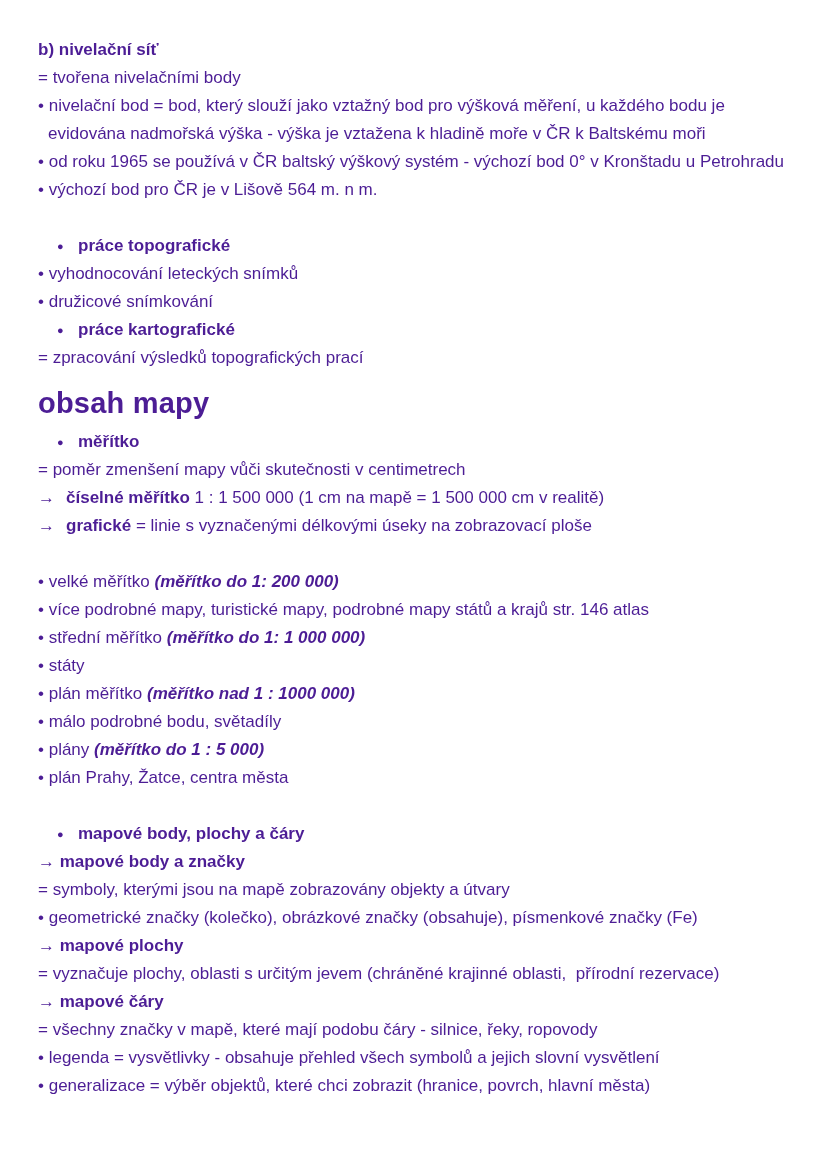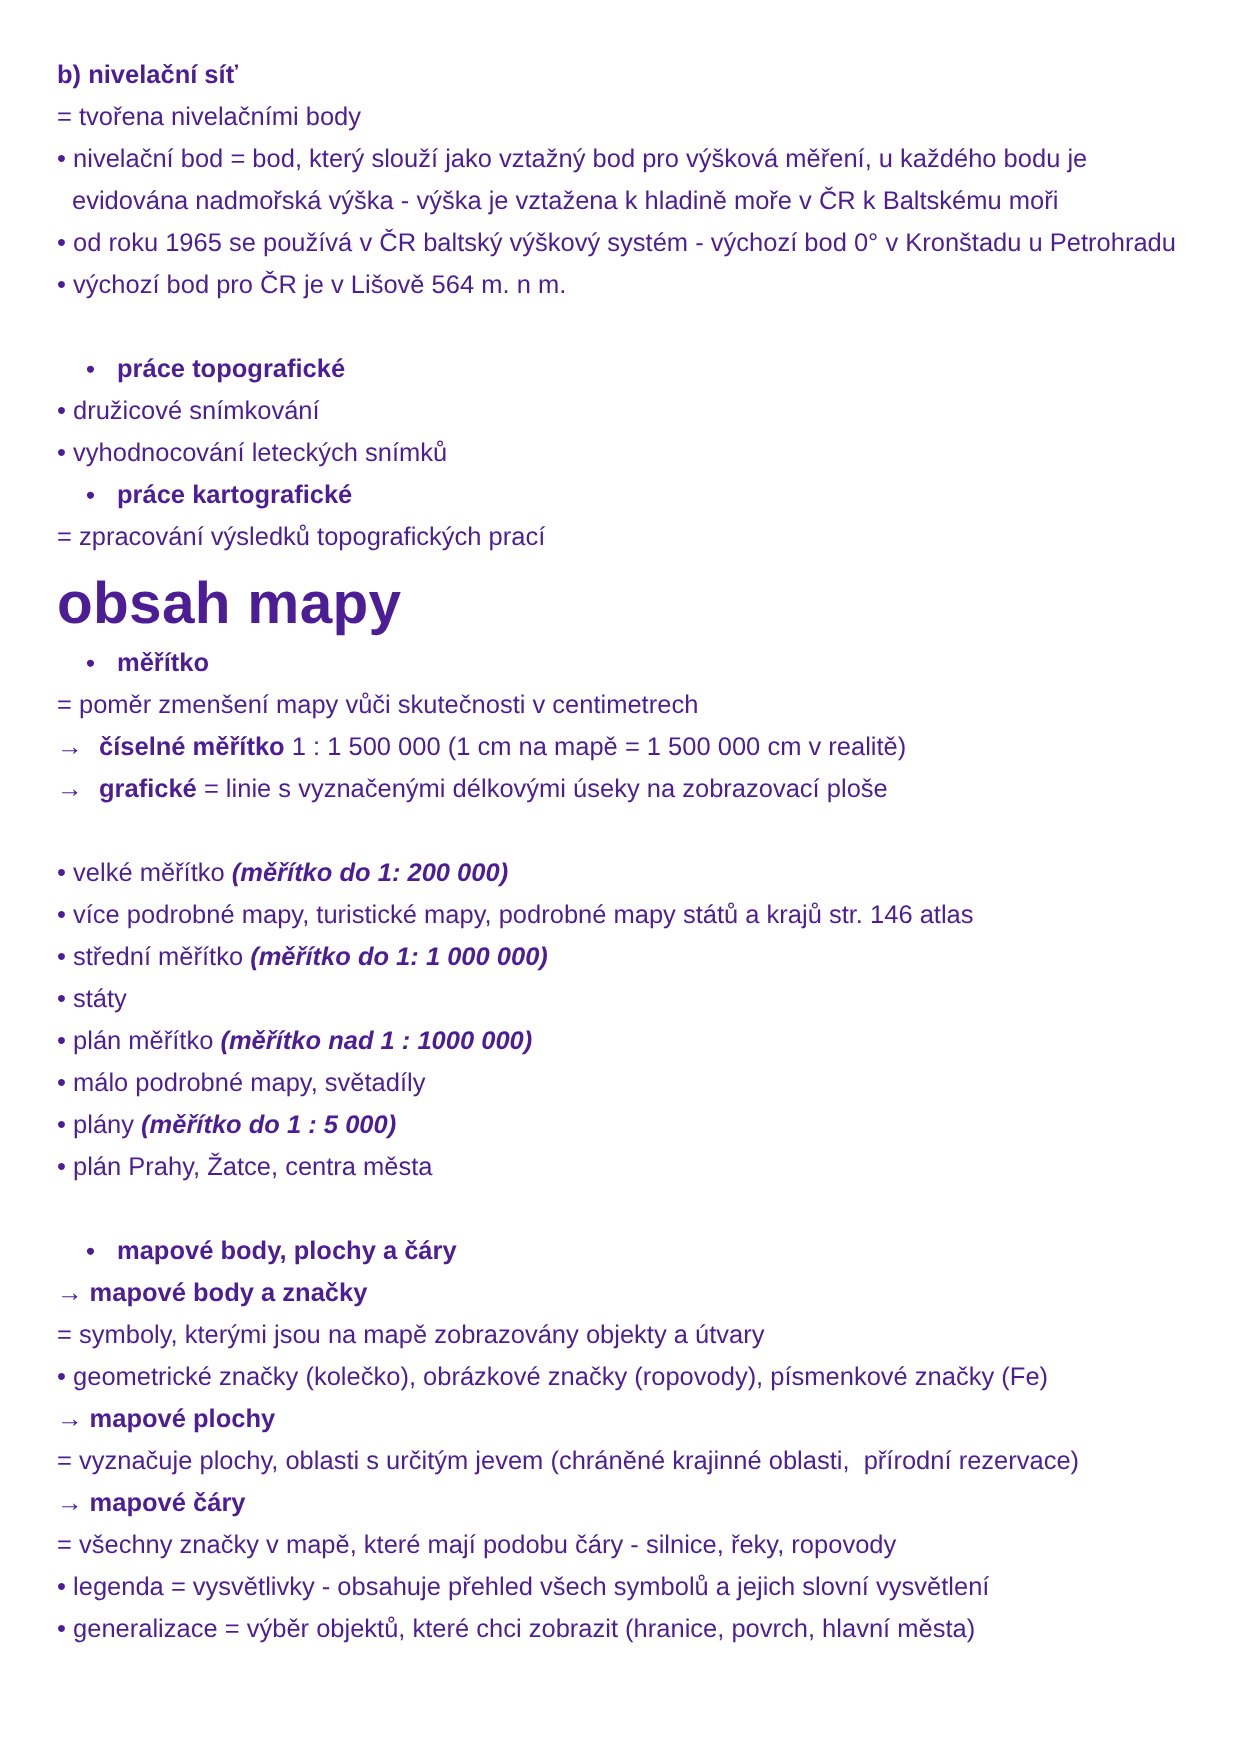--- a/index.html
+++ b/index.html
@@ -30,21 +30,21 @@
     position: relative;
   }
   .bullet .dot {
     position: absolute;
     left: 19px;
     top: 0;
     font-size: 11px;
     line-height: 28px;
   }
   .title {
-    font-size: 39px;
+    font-size: 29px;
     line-height: 38px;
     font-weight: 700;
     margin: 12px 0 6px 0;
     letter-spacing: 0.2px;
   }
   .spacer { height: 28px; }
   .b { font-weight: 700; }
   .u { text-underline-offset: 3px; }
   .i { font-style: italic; font-weight: bold; }
   .arrow { margin-right: 11px; }
@@ -54,43 +54,43 @@
 
 <div class="page">
   <div class="doc">
       <div class="para"><span class="b">b) nivelační síť</span></div>
       <div class="para"><span>= tvořena nivelačními body</span></div>
       <div class="para"><span>• </span><span class="u">nivelační bod</span><span> = bod, který slouží jako vztažný bod pro výšková měření, u každého bodu je evidována nadmořská výška - výška je vztažena k hladině moře v ČR k Baltskému moři</span></div>
       <div class="para"><span>• od roku 1965 se používá v ČR baltský výškový systém - výchozí bod 0° v Kronštadu u Petrohradu</span></div>
       <div class="para"><span>• výchozí bod pro ČR je v Lišově 564 m. n m.</span></div>
       <div class="spacer"></div>
       <div class="bullet"><span class="dot">●</span><span class="b">práce topografické</span></div>
+      <div class="para"><span>• vyhodnocování leteckých snímků</span></div>
       <div class="para"><span>• družicové snímkování</span></div>
-      <div class="para"><span>• vyhodnocování leteckých snímků</span></div>
       <div class="bullet"><span class="dot">●</span><span class="b">práce kartografické</span></div>
       <div class="para"><span>= zpracování výsledků topografických prací</span></div>
       <div class="title"><span class="b">obsah mapy</span></div>
       <div class="bullet"><span class="dot">●</span><span class="b">měřítko</span></div>
       <div class="para"><span>= poměr zmenšení mapy vůči skutečnosti v centimetrech</span></div>
       <div class="para"><span class="arrow">→</span><span class="b">číselné měřítko</span><span> 1 : 1 500 000 (1 cm na mapě = 1 500 000 cm v realitě)</span></div>
       <div class="para"><span class="arrow">→</span><span class="b">grafické</span><span> = linie s vyznačenými délkovými úseky na zobrazovací ploše</span></div>
       <div class="spacer"></div>
       <div class="para"><span>• </span><span class="u">velké měřítko</span><span> </span><span class="i">(měřítko do 1: 200 000)</span></div>
       <div class="para"><span>• více podrobné mapy, turistické mapy, podrobné mapy států a krajů str. 146 atlas</span></div>
       <div class="para"><span>• </span><span class="u">střední měřítko</span><span> </span><span class="i">(měřítko do 1: 1 000 000)</span></div>
       <div class="para"><span>• státy</span></div>
       <div class="para"><span>• </span><span class="u">plán měřítko</span><span> </span><span class="i">(měřítko nad 1 : 1000 000)</span></div>
-      <div class="para"><span>• málo podrobné mapy, světadíly</span></div>
+      <div class="para"><span>• málo podrobné bodu, světadíly</span></div>
       <div class="para"><span>• </span><span class="u">plány</span><span> </span><span class="i">(měřítko do 1 : 5 000)</span></div>
       <div class="para"><span>• plán Prahy, Žatce, centra města</span></div>
       <div class="spacer"></div>
       <div class="bullet"><span class="dot">●</span><span class="b">mapové body, plochy a čáry</span></div>
       <div class="para"><span class="b">→ mapové body a značky</span></div>
       <div class="para"><span>= symboly, kterými jsou na mapě zobrazovány objekty a útvary</span></div>
-      <div class="para"><span>• geometrické značky (kolečko), obrázkové značky (ropovody), písmenkové značky (Fe)</span></div>
+      <div class="para"><span>• geometrické značky (kolečko), obrázkové značky (obsahuje), písmenkové značky (Fe)</span></div>
       <div class="para"><span class="b">→ mapové plochy</span></div>
       <div class="para"><span>= vyznačuje plochy, oblasti s určitým jevem (chráněné krajinné oblasti,  přírodní rezervace)</span></div>
       <div class="para"><span class="b">→ mapové čáry</span></div>
       <div class="para"><span>= všechny značky v mapě, které mají podobu čáry - silnice, řeky, ropovody</span></div>
       <div class="para"><span>• </span><span class="u">legenda</span><span> = vysvětlivky - obsahuje přehled všech symbolů a jejich slovní vysvětlení</span></div>
       <div class="para"><span>• </span><span class="u">generalizace</span><span> = výběr objektů, které chci zobrazit (hranice, povrch, hlavní města)</span></div>
     </div>
 </div>
 
 </body></html>

